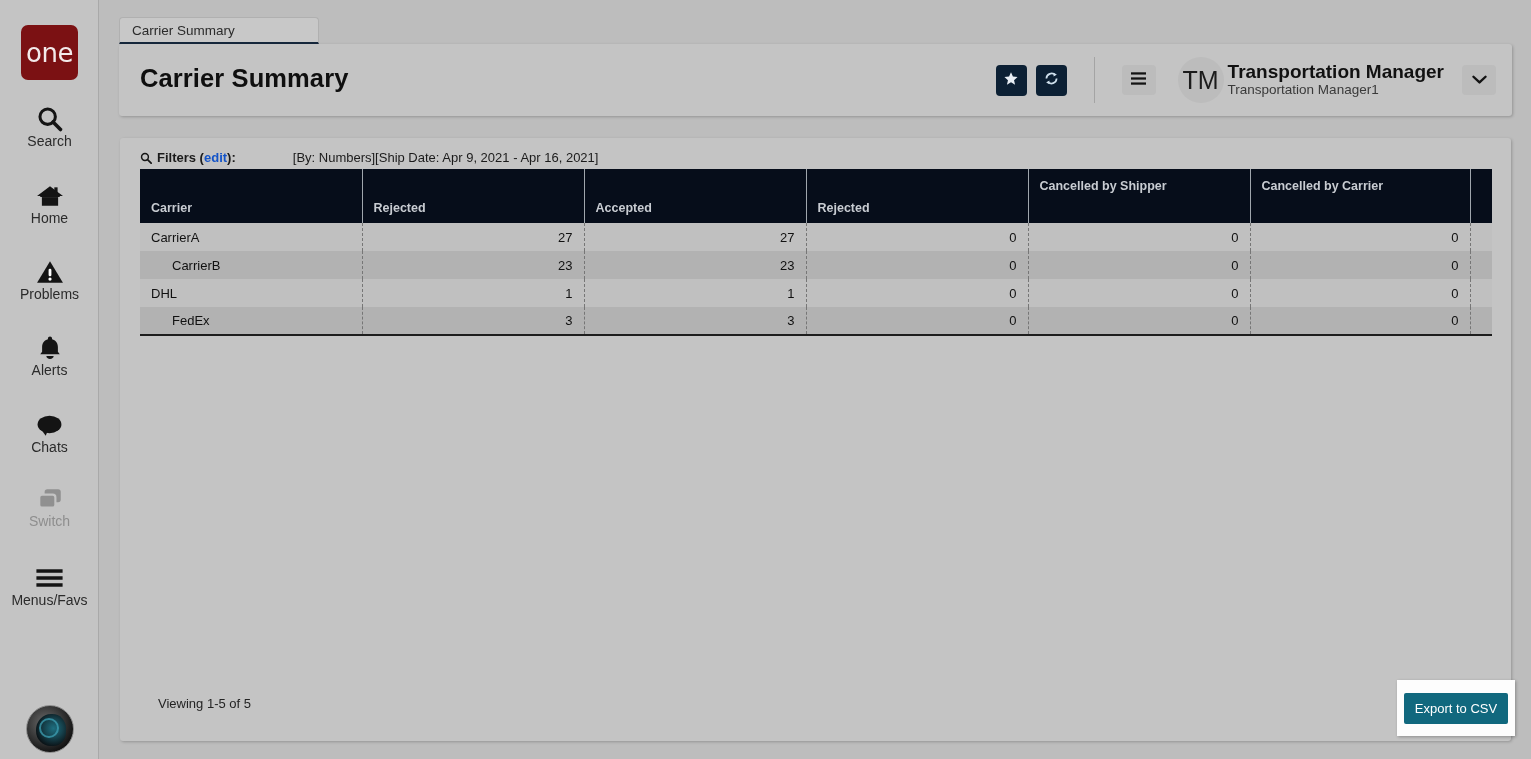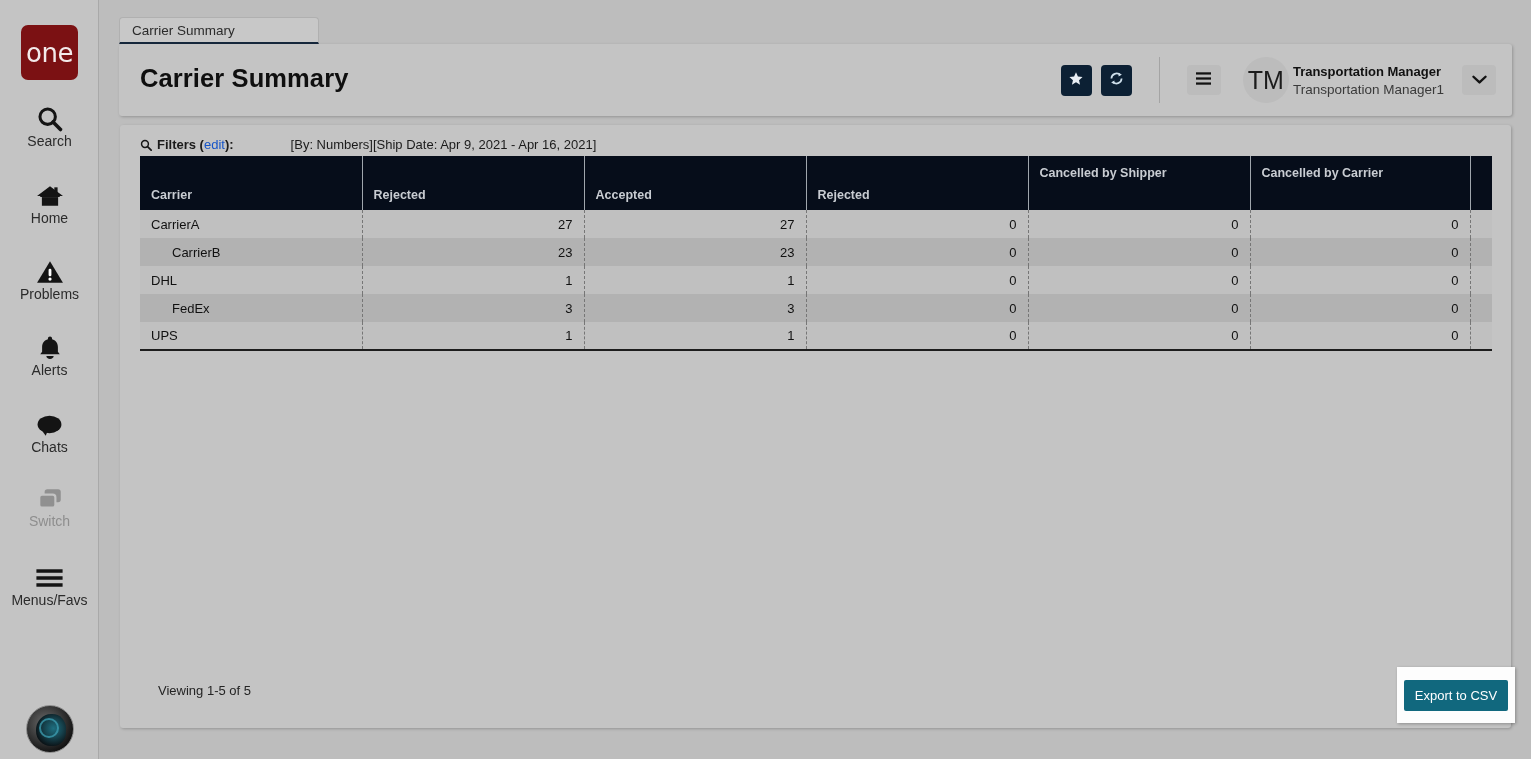--- a/index.html
+++ b/index.html
@@ -185,21 +185,21 @@
     color: #1c1c1c;
     font-size: 25px;
     display: flex;
     align-items: center;
     justify-content: center;
     margin-right: 4px;
     cursor: pointer;
   }
   .user-block { margin-right: 18px; }
   .user-name {
-    font-size: 13px;
+    font-size: 19px;
     font-weight: bold;
     color: #111;
     line-height: 18px;
     white-space: nowrap;
   }
   .user-sub {
     font-size: 13.5px;
     color: #3a3a3a;
     line-height: 17px;
     white-space: nowrap;
@@ -212,42 +212,42 @@
     align-items: center;
     justify-content: center;
     cursor: pointer;
     border: none;
     padding: 0;
   }
 
   
   .content-card {
     position: absolute;
-    left: 120px; top: 125px;
+    left: 120px; top: 138px;
     width: 1391px;
     height: 603px;
     background: #c4c4c4;
     border-radius: 3px;
     box-shadow: 1px 1px 3px rgba(0,0,0,.22);
   }
 
   .filters-row {
     position: absolute;
     left: 20px; top: 12px;
     font-size: 13px;
     color: #1b1b1b;
     white-space: nowrap;
     display: flex;
     align-items: center;
   }
   .filters-icon { margin-right: 5px; display: inline-flex; }
   .filters-label { font-weight: bold; }
   .filters-edit {
     color: #1454c8;
-    font-weight: normal;
+    font-weight: bold;
     text-decoration: none;
     cursor: pointer;
   }
   .filters-crit { margin-left: 9px; padding-left: 48px; }
 
   
   .table-wrap {
     position: absolute;
     left: 20px; top: 31px;
     width: 1352px;
@@ -535,29 +535,20 @@
           </tr>
           <tr class="even">
             <td>FedEx</td>
             <td class="num">3</td>
             <td class="num">3</td>
             <td class="num">0</td>
             <td class="num">0</td>
             <td class="num">0</td>
             <td></td>
           </tr>
-          <tr class="odd">
-            <td>UPS</td>
-            <td class="num">1</td>
-            <td class="num">1</td>
-            <td class="num">0</td>
-            <td class="num">0</td>
-            <td class="num">0</td>
-            <td></td>
-          </tr>
         </tbody>
       </table>
     </div>
 
     <div class="viewing">Viewing 1-5 of 5</div>
 
     <div class="export-panel">
       <button class="export-btn">Export to CSV</button>
     </div>
   </div>

